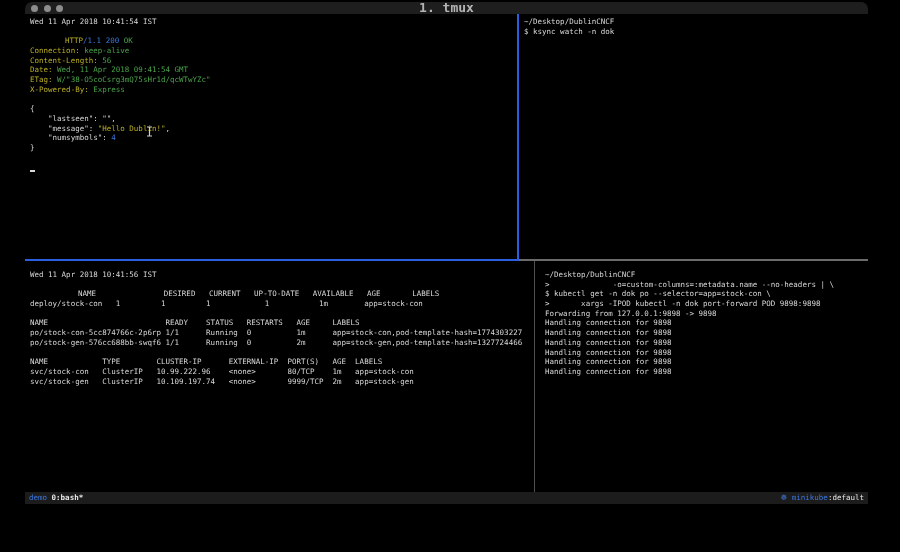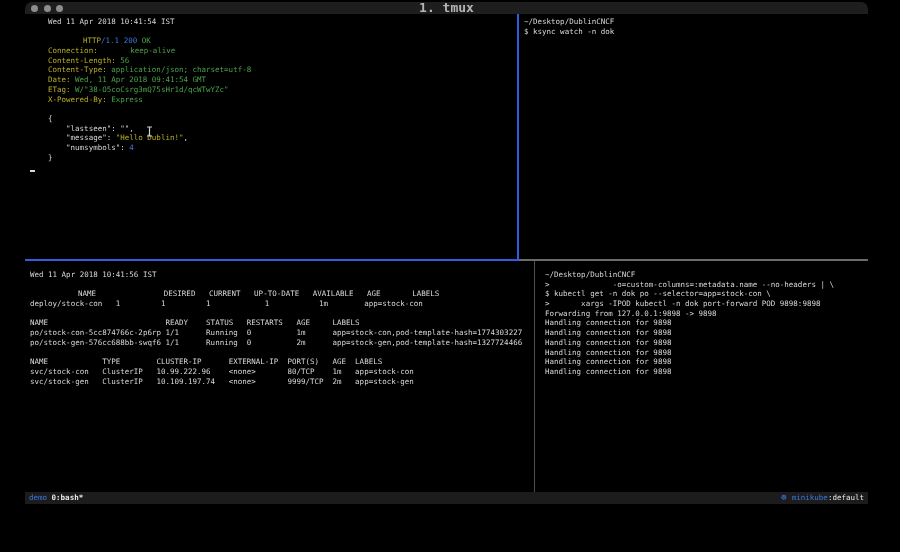--- a/index.html
+++ b/index.html
@@ -7,21 +7,21 @@
           font-family:"DejaVu Sans Mono",monospace;}
   .window{position:absolute;left:25px;top:2px;width:843px;height:502px;background:#000;
           border-radius:7px 7px 3px 3px;}
   .titlebar{position:absolute;left:0;top:0;right:0;height:12px;background:#1e1e1e;
             border-radius:7px 7px 0 0;}
   .lights{position:absolute;left:6px;top:2.5px;display:flex;gap:5.5px;}
   .light{width:7px;height:7px;border-radius:50%;background:#8d8d8d;}
   .window-title{position:absolute;left:0;right:0;top:0;height:12px;text-align:center;
             font-size:13px;line-height:12px;color:#b5b5b5;font-weight:bold;}
   .pane{position:absolute;overflow:hidden;}
-  .pane-tl{left:21px;top:12px;width:489px;height:245px;padding:3px 0 0 2px;}
+  .pane-tl{left:3px;top:12px;width:489px;height:245px;padding:3px 0 0 2px;}
   .pane-tr{left:495px;top:12px;width:348px;height:245px;padding:3px 0 0 4px;}
   .pane-bl{left:3px;top:259px;width:506px;height:231px;padding:9px 0 0 2px;}
   .pane-br{left:512px;top:259px;width:331px;height:231px;padding:9px 0 0 8px;}
   .tline{height:9.7px;line-height:9.7px;font-size:7.5px;white-space:pre;color:#d8d8d8;}
   .border-v-active{position:absolute;left:492px;top:12px;width:2px;height:246px;background:#2b5fdf;}
   .border-h-active{position:absolute;left:0;top:257px;width:494px;height:2px;background:#2b5fdf;}
   .border-h-inactive{position:absolute;left:494px;top:257px;width:349px;height:1.5px;background:#6b6b6b;}
   .border-v-inactive{position:absolute;left:509px;top:259px;width:1px;height:231px;background:#4f4f4f;}
   .statusbar{position:absolute;left:0;top:490px;right:0;height:12px;background:#1c1c1c;
              font-size:7.5px;line-height:12px;}
@@ -48,23 +48,22 @@
         <span class="light"></span>
         <span class="light"></span>
       </div>
       <div class="window-title">1. tmux</div>
     </div>
 
     <div class="pane pane-tl">
         <div class="tline"><span style="color: rgb(216, 216, 216);">Wed 11 Apr 2018 10:41:54 IST</span></div>
         <div class="tline"><span style="color: rgb(216, 216, 216);"></span></div>
         <div class="tline"><span style="color: rgb(185, 174, 37); padding-left: 35px;">HTTP</span><span style="color: rgb(59, 119, 221);">/1.1 200</span><span style="color: rgb(74, 162, 74);"> OK</span></div>
-        <div class="tline"><span style="color: rgb(185, 174, 37);">Connection:</span><span style="color: rgb(74, 162, 74); margin-left: 28px;"> keep-alive</span></div>
+        <div class="tline"><span style="color: rgb(185, 174, 37);">Connection:</span><span style="color: rgb(74, 162, 74);"> keep-alive</span></div>
         <div class="tline"><span style="color: rgb(185, 174, 37);">Content-Length:</span><span style="color: rgb(74, 162, 74);"> 56</span></div>
-        <div class="tline"><span style="color: rgb(185, 174, 37);">Content-Type:</span><span style="color: rgb(74, 162, 74);"> application/json; charset=utf-8</span></div>
         <div class="tline"><span style="color: rgb(185, 174, 37);">Date:</span><span style="color: rgb(74, 162, 74);"> Wed, 11 Apr 2018 09:41:54 GMT</span></div>
         <div class="tline"><span style="color: rgb(185, 174, 37);">ETag:</span><span style="color: rgb(74, 162, 74);"> W/"38-O5coCsrg3mQ75sHr1d/qcWTwYZc"</span></div>
         <div class="tline"><span style="color: rgb(185, 174, 37);">X-Powered-By:</span><span style="color: rgb(74, 162, 74);"> Express</span></div>
         <div class="tline"><span style="color: rgb(216, 216, 216);"></span></div>
         <div class="tline"><span style="color: rgb(216, 216, 216);">{</span></div>
         <div class="tline"><span style="color: rgb(216, 216, 216);">    "lastseen": "",</span></div>
         <div class="tline"><span style="color: rgb(216, 216, 216);">    "message": </span><span style="color: rgb(185, 174, 37);">"Hello Dublin!"</span><span style="color: rgb(216, 216, 216);">,</span></div>
         <div class="tline"><span style="color: rgb(216, 216, 216);">    "numsymbols": </span><span style="color: rgb(59, 119, 221);">4</span></div>
         <div class="tline"><span style="color: rgb(216, 216, 216);">}</span></div>
       </div>

